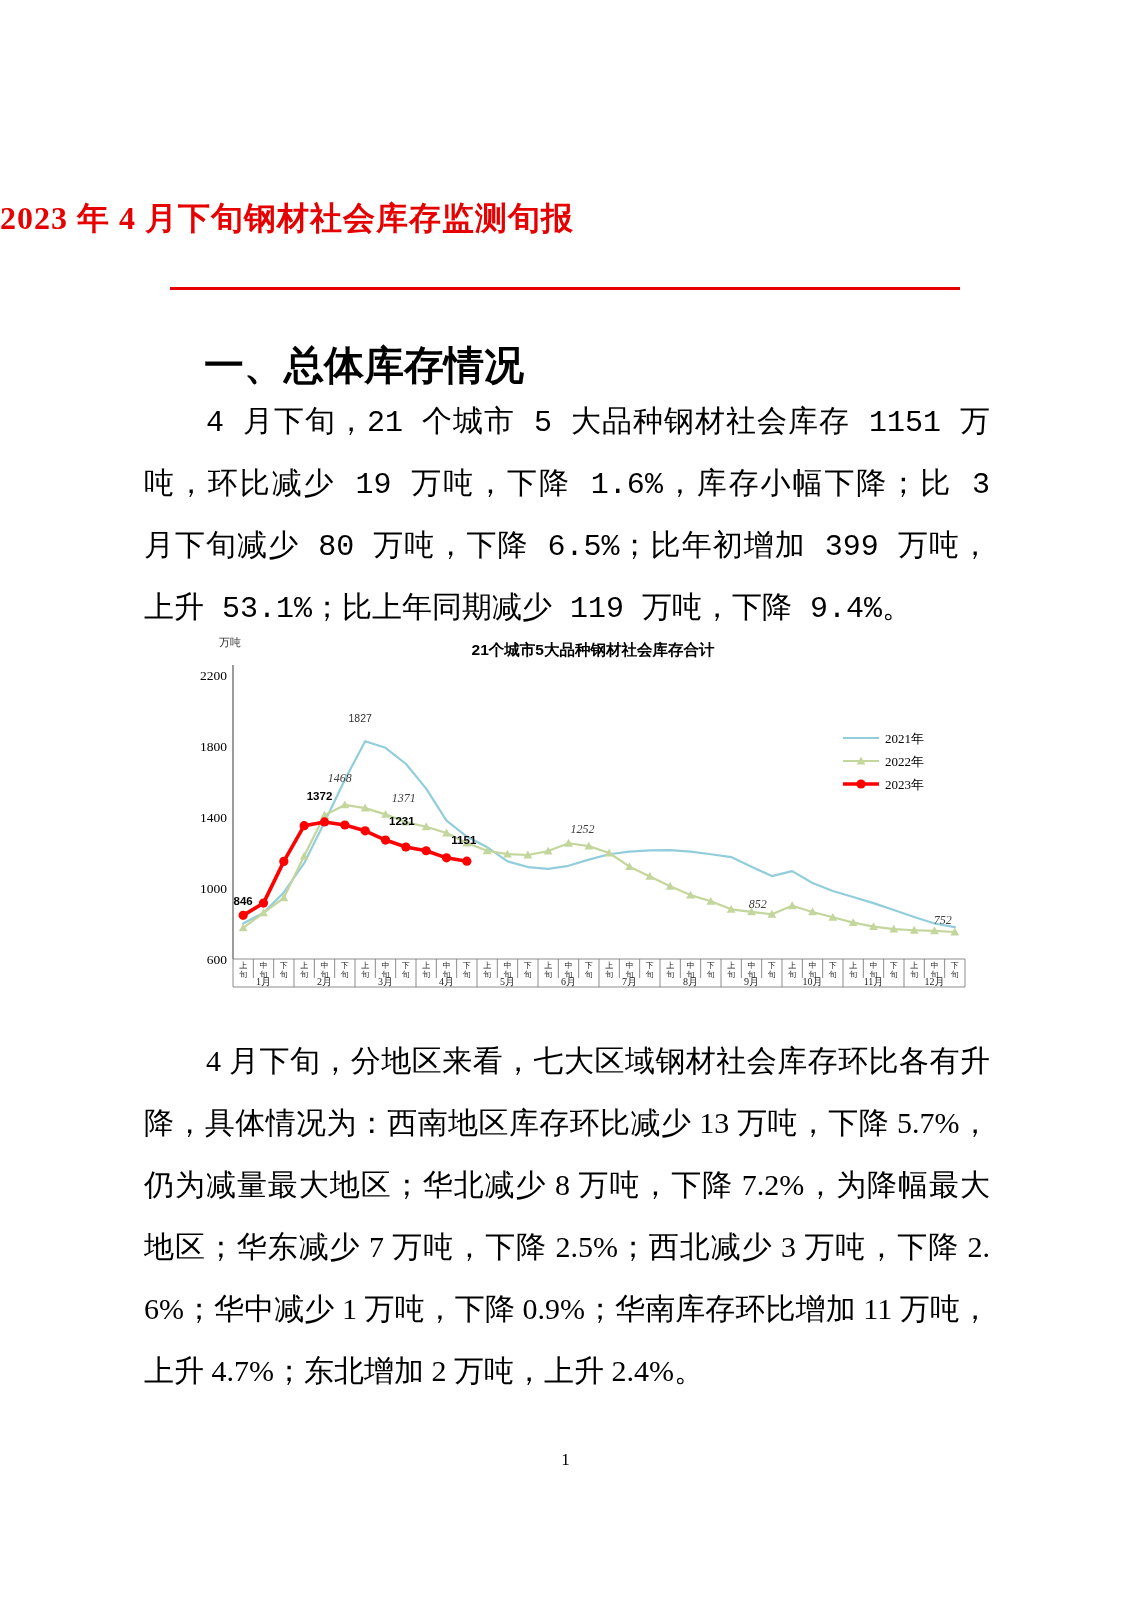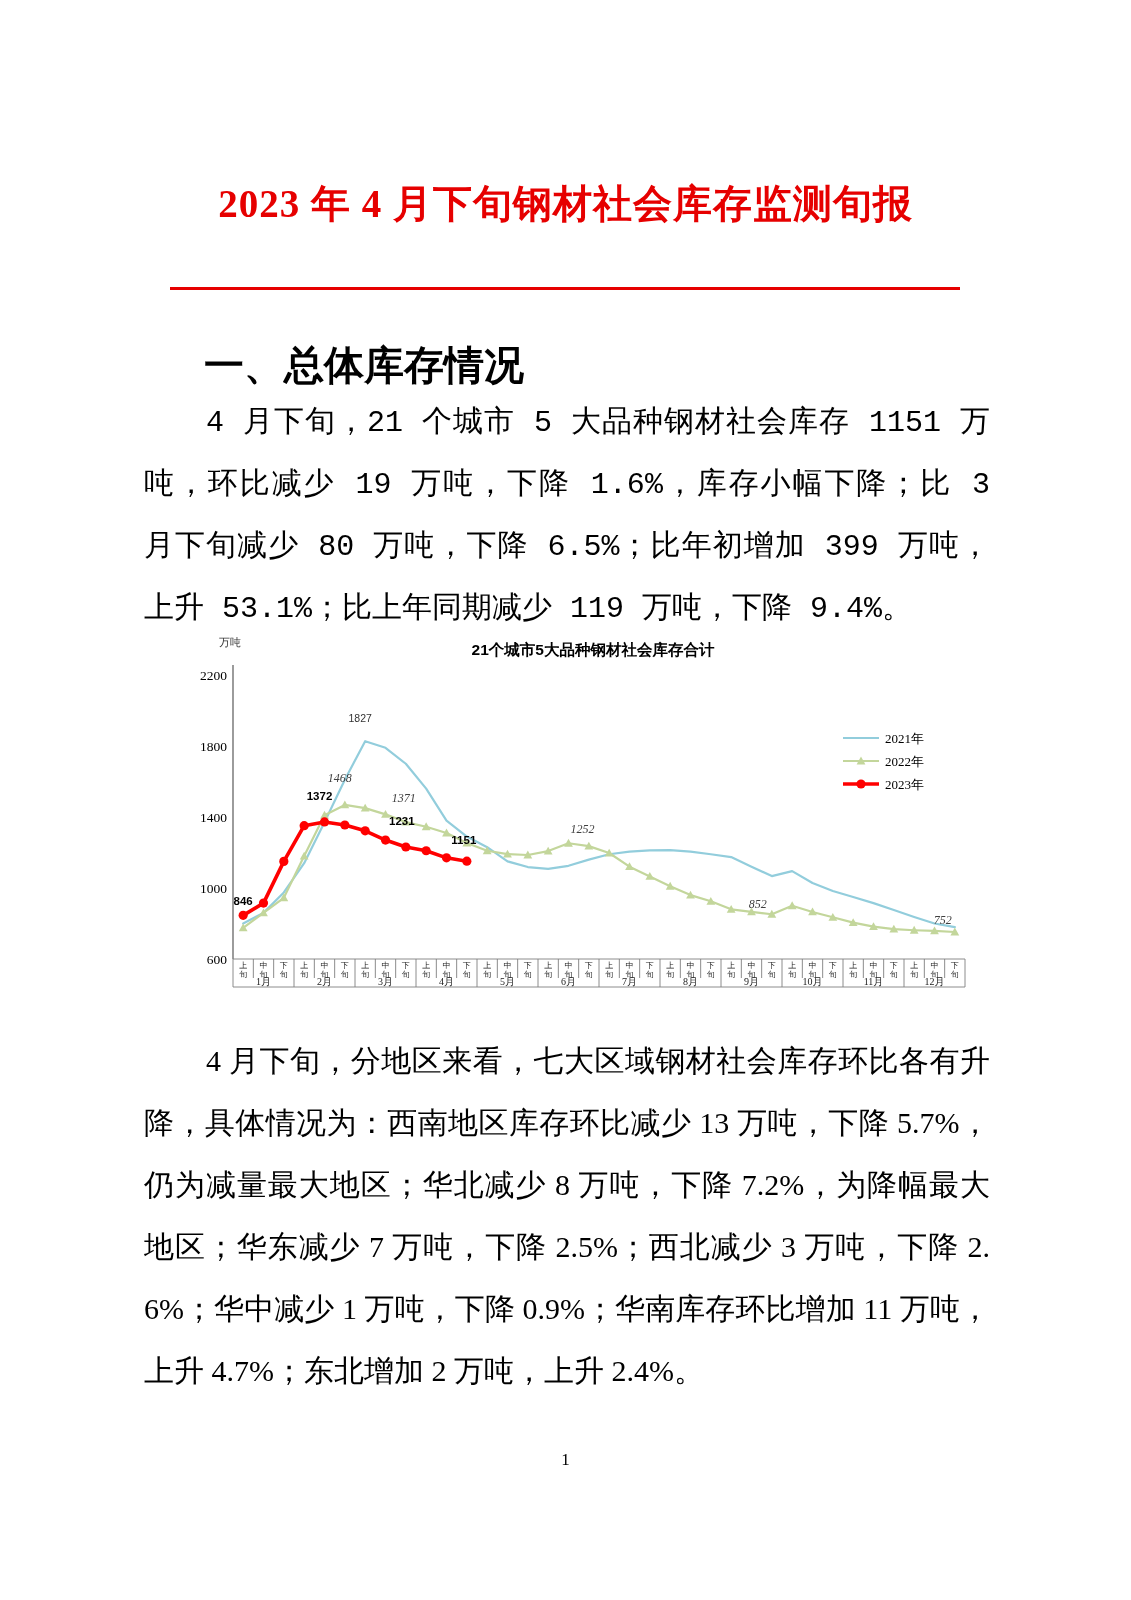--- a/index.html
+++ b/index.html
@@ -1,19 +1,19 @@
 <!DOCTYPE html>
 <html><head>
 <meta charset="utf-8">
 <style>
   html,body{margin:0;padding:0;background:#fff;}
   .page{position:relative;width:1131px;height:1600px;background:#fff;overflow:hidden;
         font-family:"Liberation Serif","DejaVu Serif",serif;color:#000;}
-  .doc-title{position:absolute;left:0;right:0;top:177px;text-align:center;
-             color:#e60000;font-size:39px;font-weight:bold;letter-spacing:1px;}
+  .doc-title{position:absolute;left:0;right:0;top:197px;text-align:left;
+             color:#e60000;font-size:32px;font-weight:bold;letter-spacing:1px;}
   .title-rule{position:absolute;left:170px;top:287px;width:790px;height:3px;background:#e60000;}
   .heading{position:absolute;left:204px;top:338px;font-size:40px;font-weight:bold;}
   .para{position:absolute;left:144px;width:846px;font-size:30px;line-height:62px;
         text-align:justify;text-justify:inter-ideograph;word-break:break-all;}
   .p1{top:392px;text-indent:62px;font-family:Liberation Mono, monospace;}
   .p2{top:1030px;text-indent:62px;}
   .chart{position:absolute;left:195px;top:628px;width:795px;height:375px;}
   .page-num{position:absolute;left:0;right:0;top:1450px;text-align:center;font-size:17px;}
 </style>
 </head>

